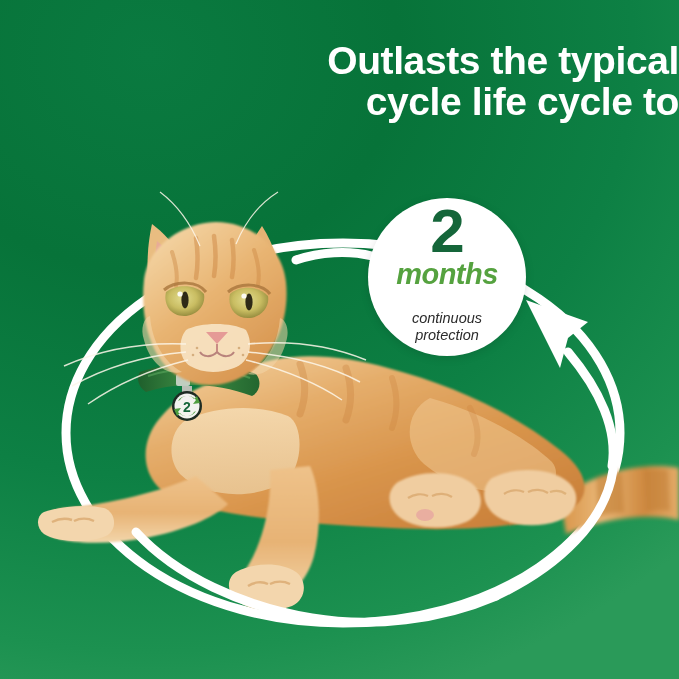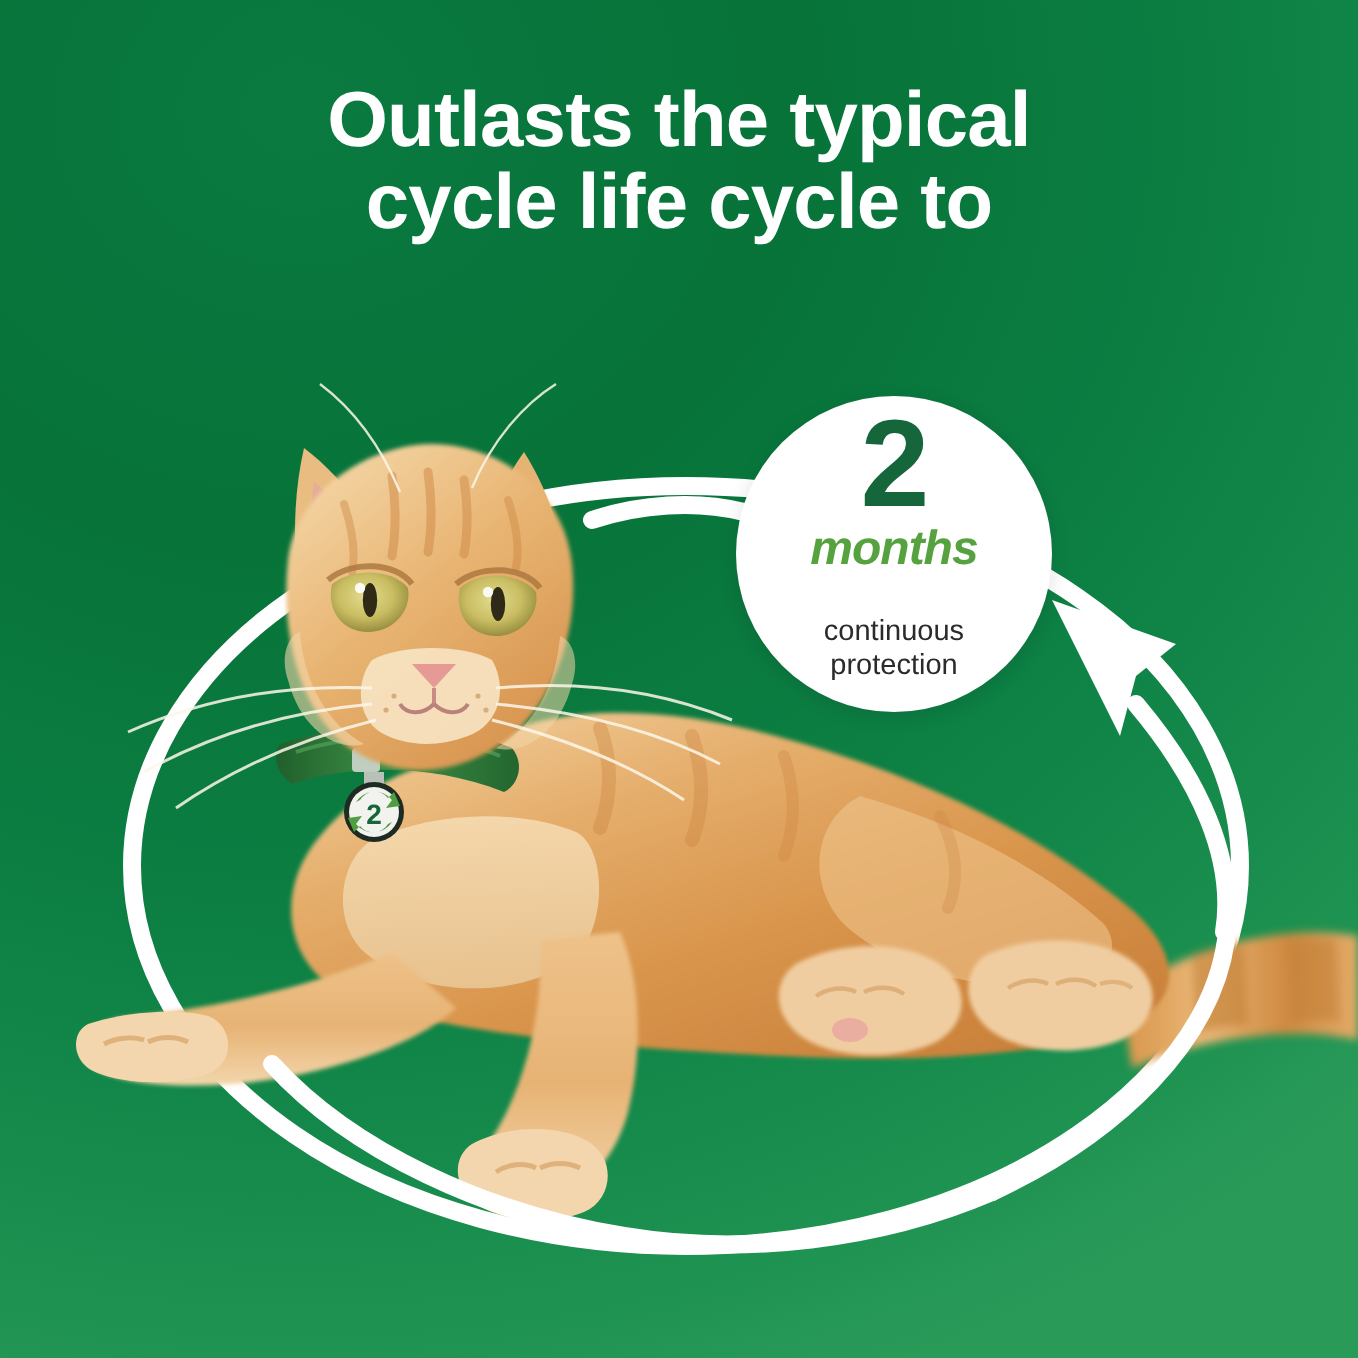--- a/index.html
+++ b/index.html
@@ -25,21 +25,21 @@
     width: 679px;
     text-align: center;
     color: #ffffff;
     font-weight: bold;
     font-size: 39px;
     line-height: 41px;
     letter-spacing: -0.4px;
     z-index: 40;
     pointer-events: none;
   }
-  .headline .hl-line { display: block; white-space: nowrap; }
+  .headline .hl-line { display: block; white-space: nowrap; text-align: right; }
 
   
   .arc-layer {
     position: absolute;
     inset: 0;
     width: 679px;
     height: 679px;
   }
   .arc-layer.behind { z-index: 10; }
   .arc-layer.front  { z-index: 30; }
@@ -71,30 +71,31 @@
   }
   .badge-number {
     font-size: 62px;
     font-weight: bold;
     line-height: 0.88;
     color: #15663a;
     letter-spacing: -1px;
     margin-top: -6px;
   }
   .badge-months {
-    font-size: 24px;
+    font-size: 29px;
     font-weight: bold;
     font-style: italic;
     line-height: 1.0;
     color: #55a23f;
     letter-spacing: -0.5px;
     margin-top: 2px;
   }
   .badge-sub {
     font-size: 14.5px;
+    font-style: italic;
     line-height: 1.18;
     color: #2b2b2b;
     text-align: center;
     margin-top: 21px;
   }
   .badge-sub span { display: block; }
 </style>
 </head>
 <body>
 

